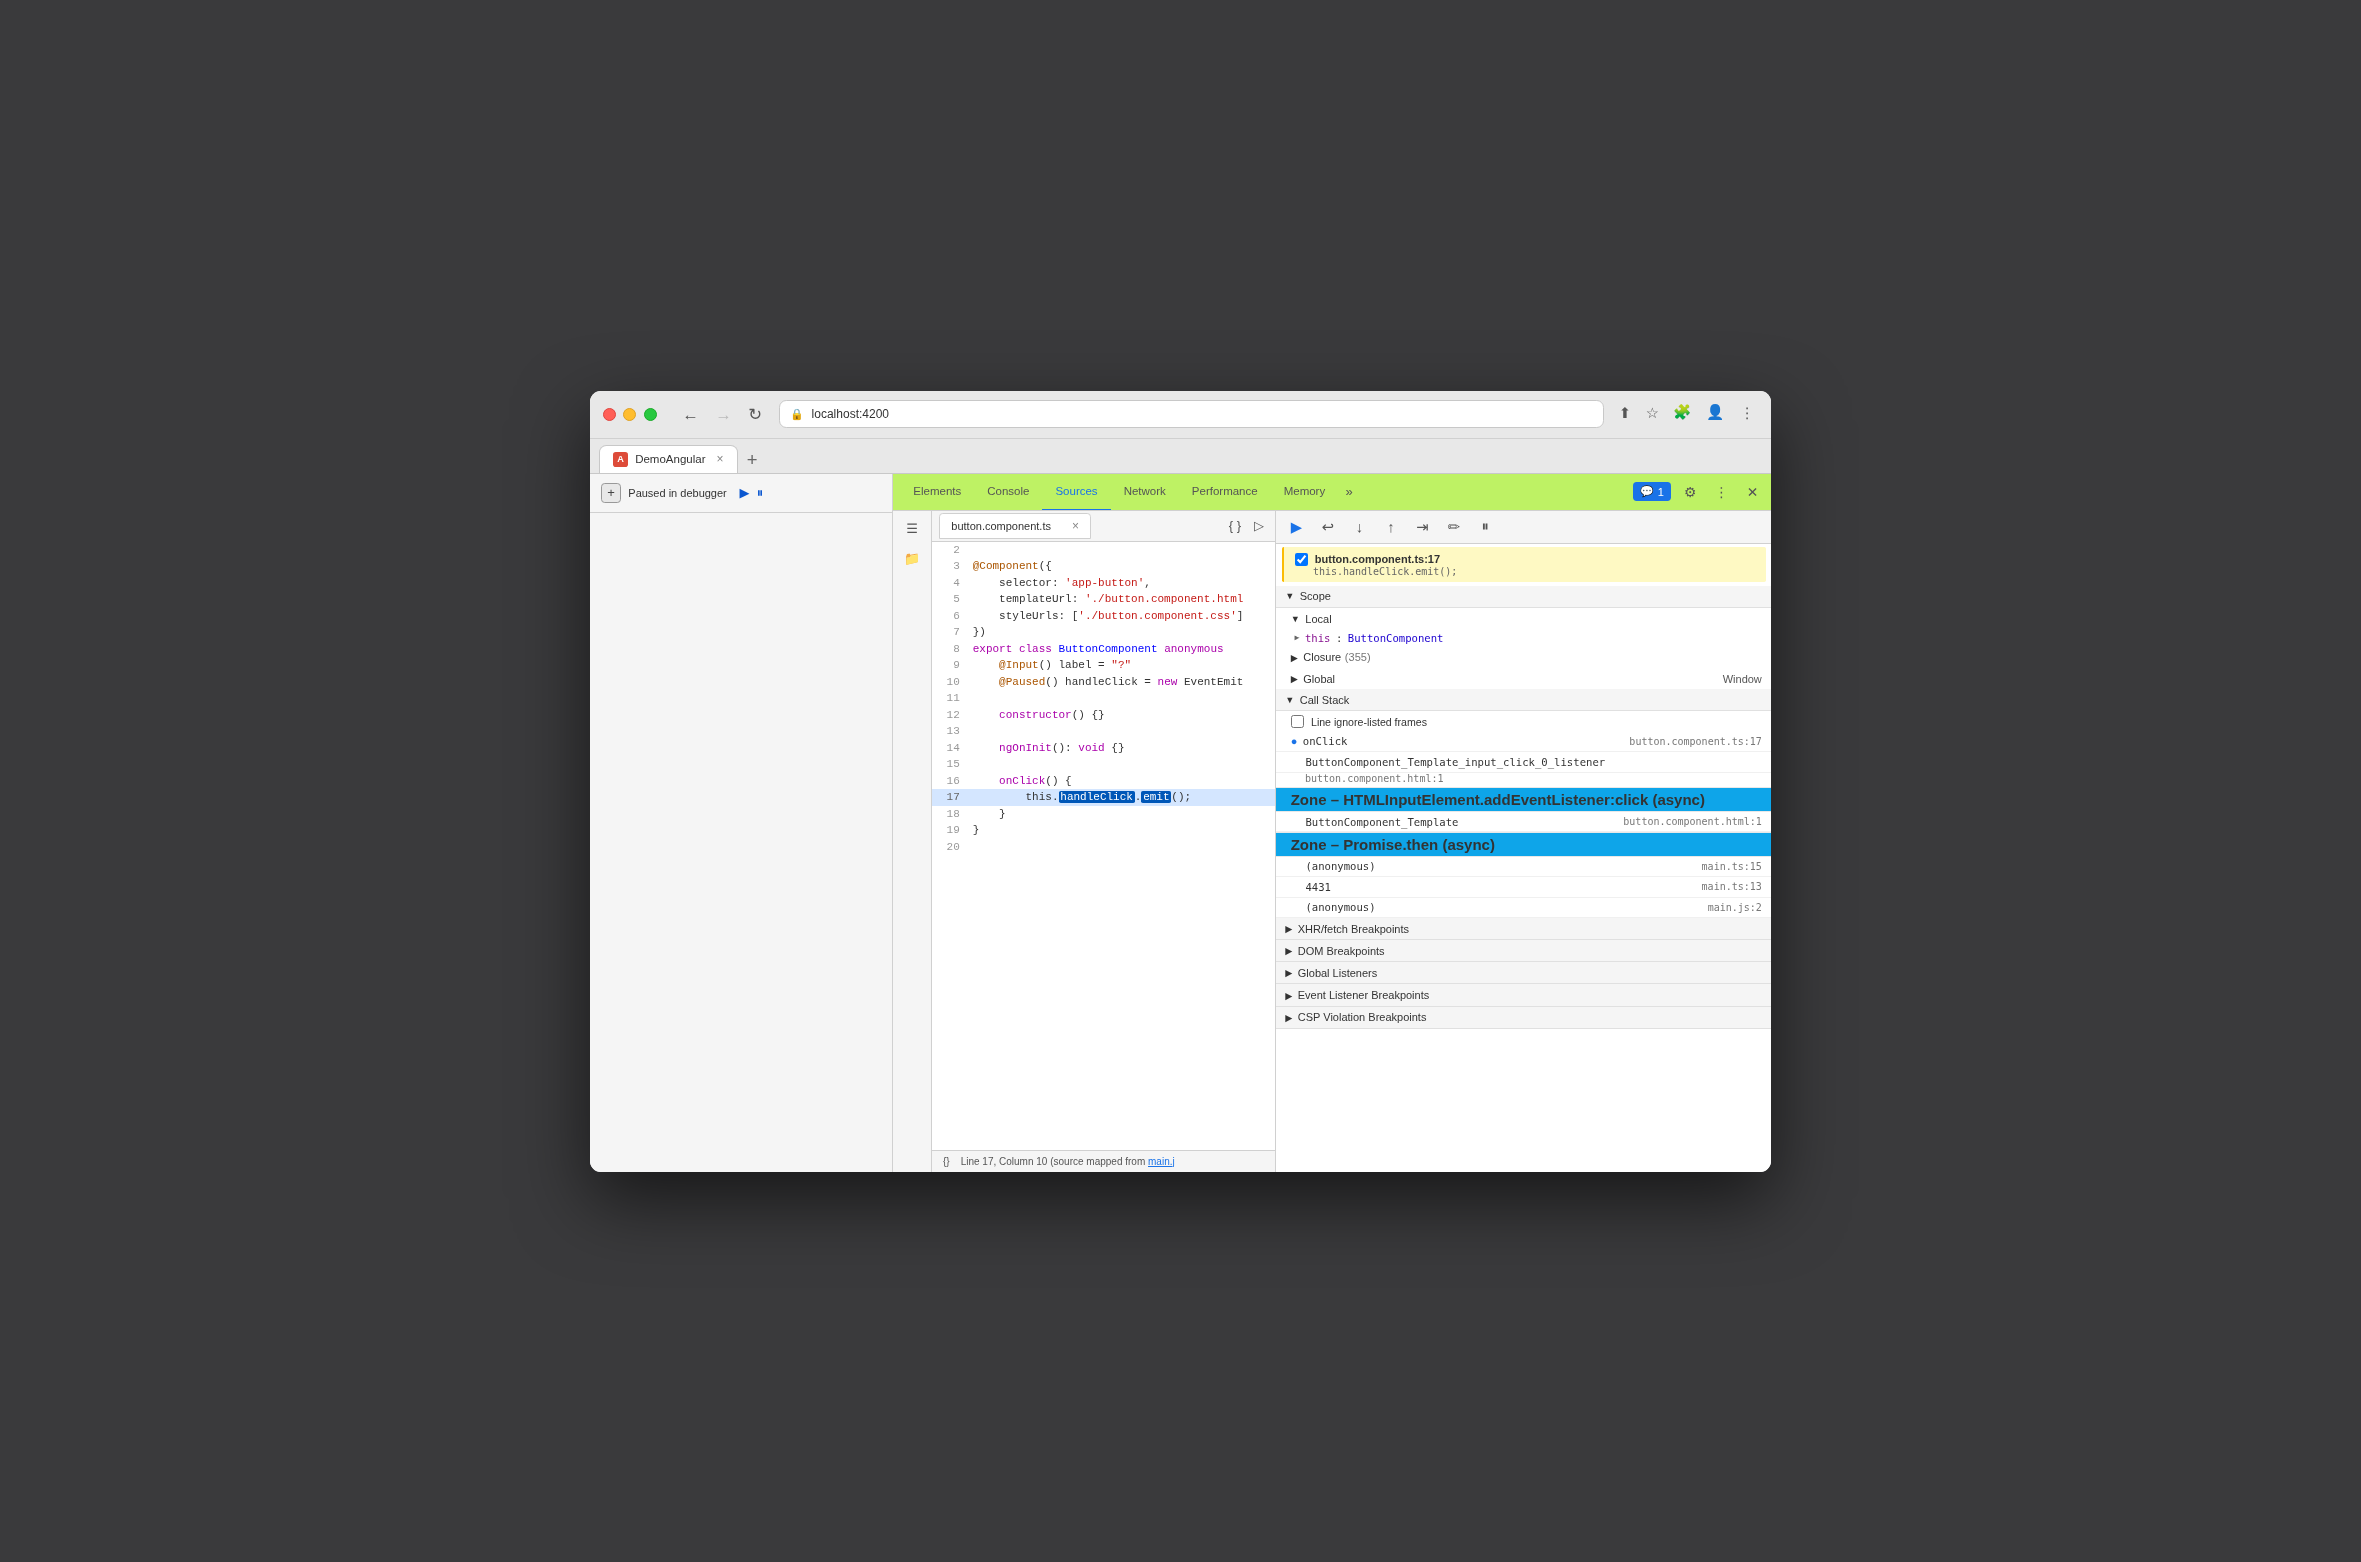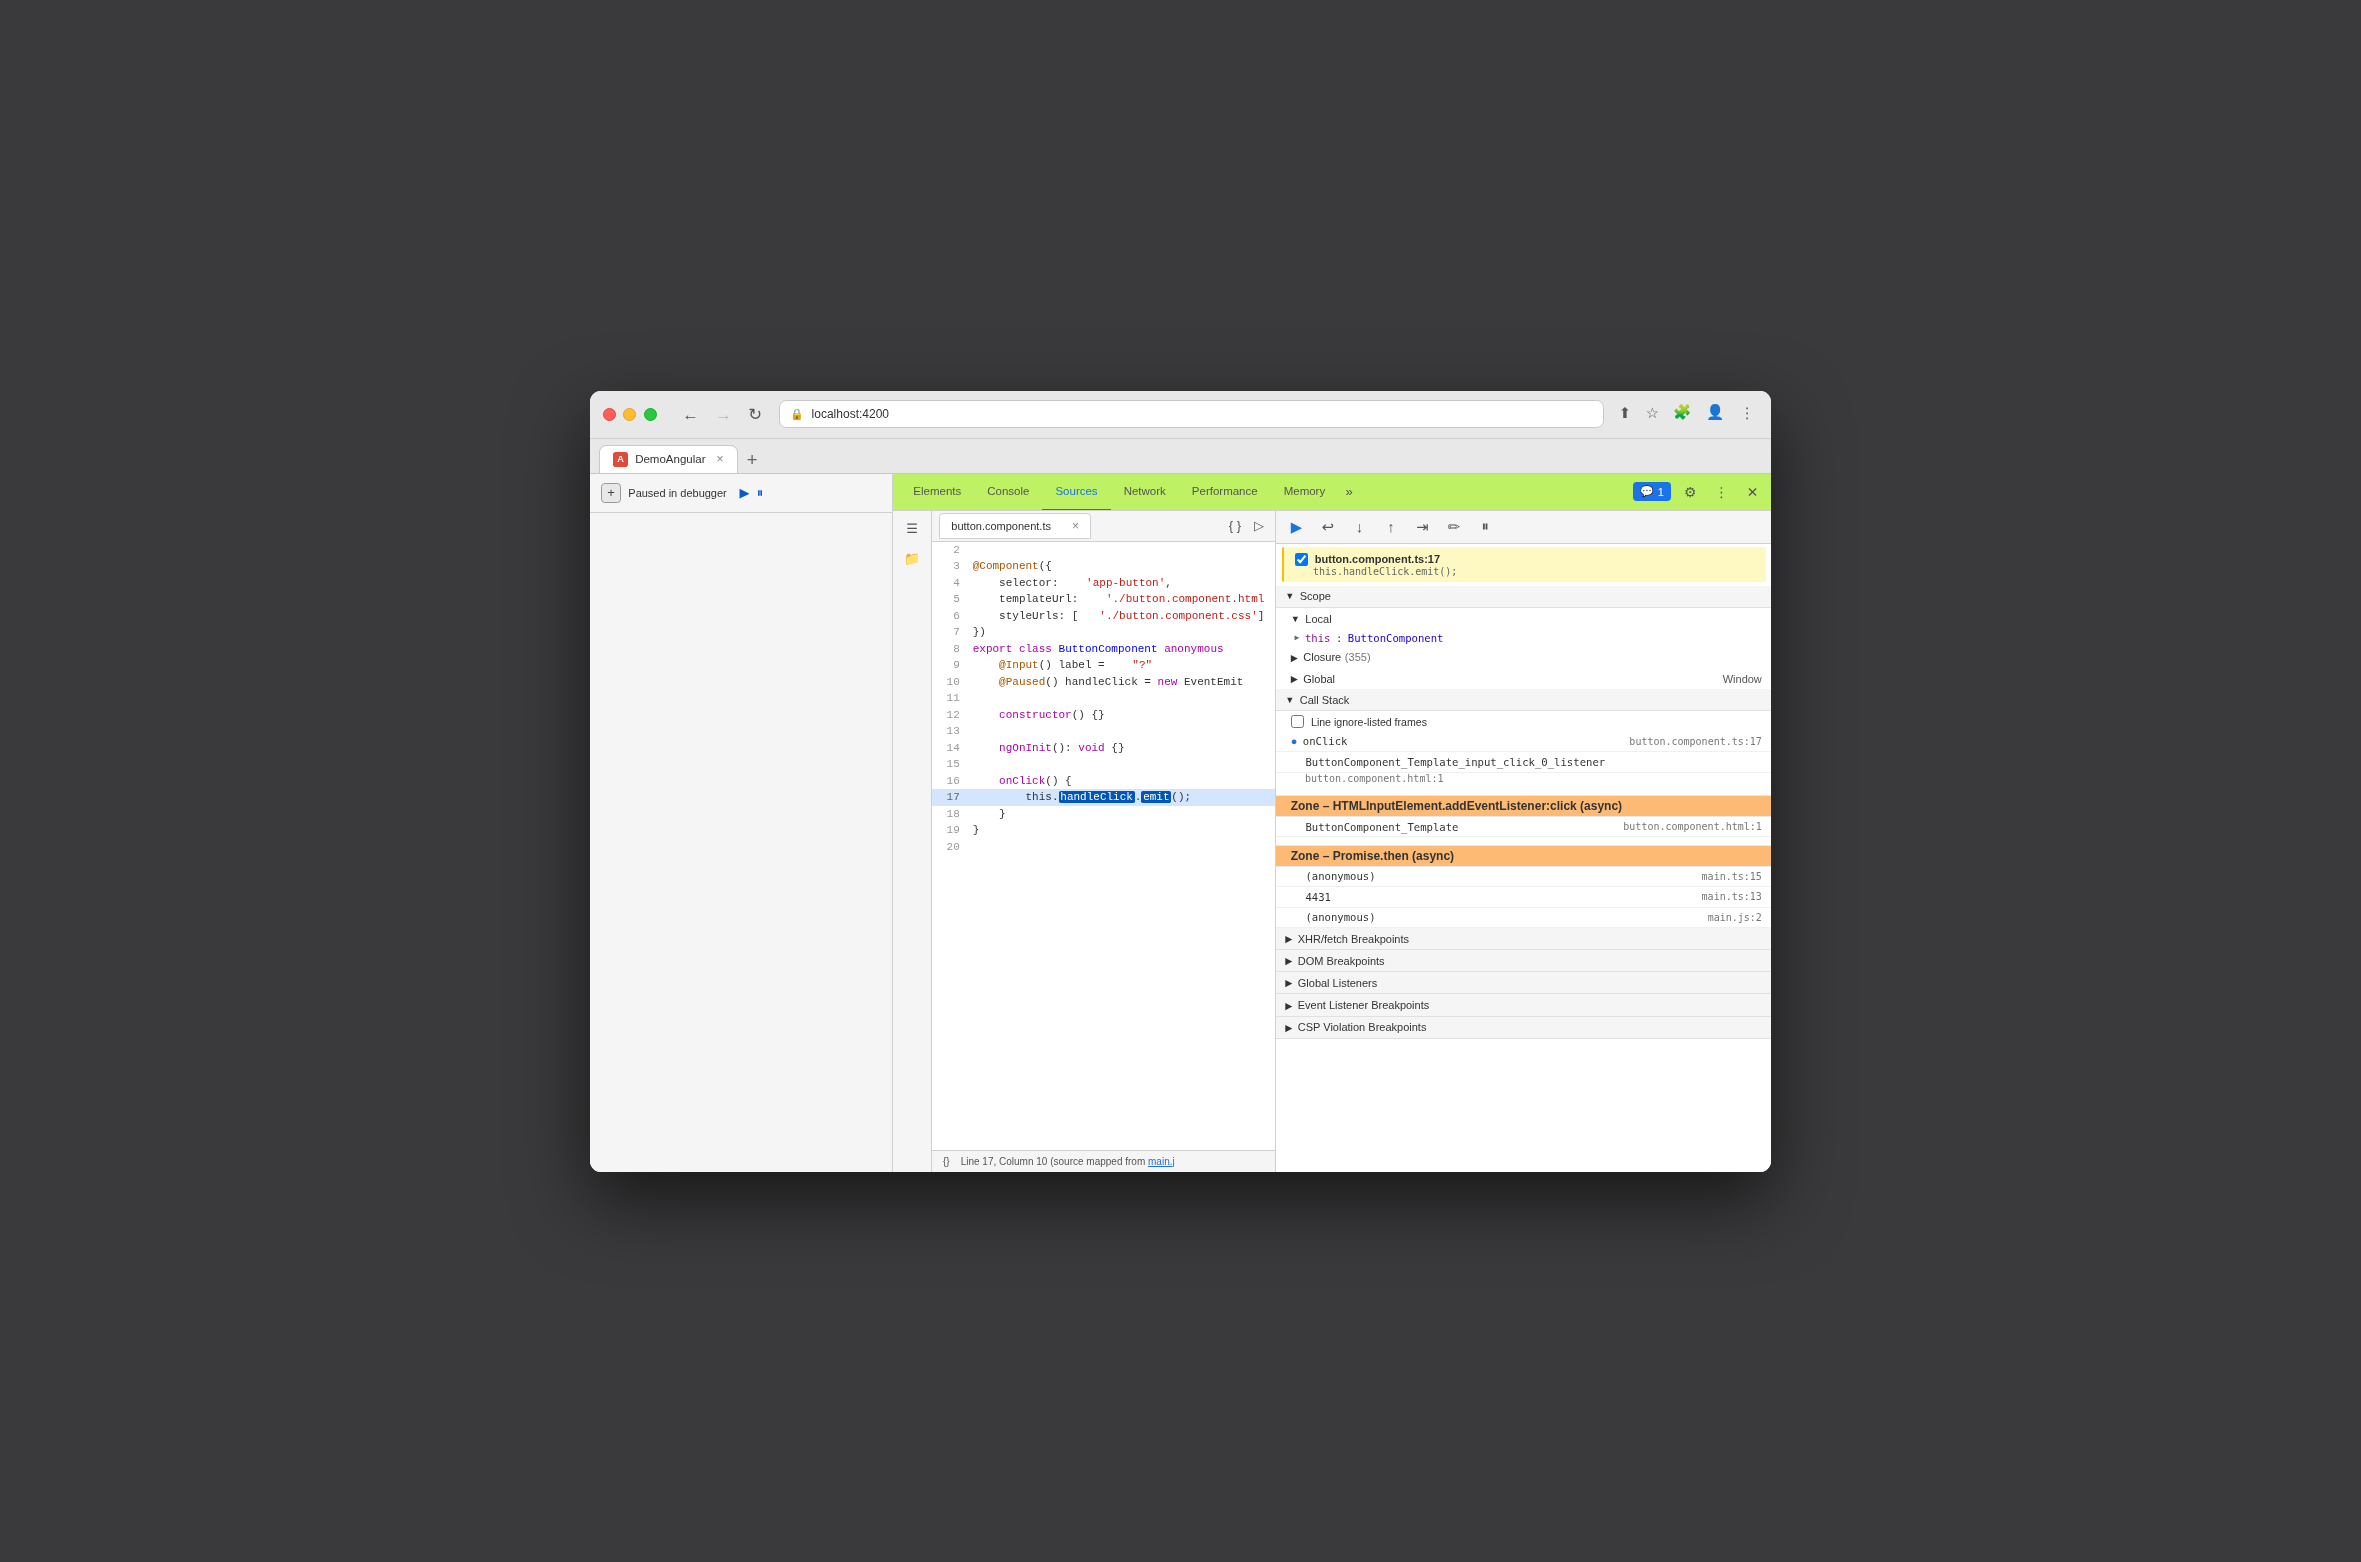--- a/index.html
+++ b/index.html
@@ -340,21 +340,21 @@
       flex-shrink: 0;
     }
     .line-content {
       flex: 1;
       padding-left: 3.7px;
       white-space: pre;
       color: #333;
     }
     
     .kw { color: #aa00aa; }
-    .str { color: #c41a16; margin-left: 21px; }
+    .str { color: #c41a16; }
     .cls { color: #0000ff; }
     .dec { color: #aa5500; }
     .hl-blue { background: #0057b8; color: white; padding: 0 1.8px; border-radius: 1.8px; }
     .code-status-bar {
       height: 22px;
       border-top: 0.9px solid #d0d0d0;
       background: #f5f5f5;
       display: flex;
       align-items: center;
       padding: 0 11px;
@@ -464,27 +464,26 @@
       padding: 3.7px 9.2px 3.7px 14.7px;
       font-size: 10.6px;
       color: #333;
       border-bottom: 0.9px solid #f0f0f0;
       cursor: pointer;
     }
     .call-stack-item .fn-name { flex: 1; font-family: monospace; }
     .call-stack-item .file-ref { color: #777; font-family: monospace; font-size: 10px; }
     .call-stack-zone {
       padding: 2.8px 9.2px 2.8px 14.7px;
-      font-size: 12px;
+      font-size: 15px;
       font-weight: bold;
       color: #333;
-      background: #fdba74;
+      background: #0ea5e9;
       border-bottom: 0.9px solid #e8e8e8;
       border-top: 0.9px solid #e8e8e8;
-      margin-top: 8px;
     }
     .ignore-frame-row {
       display: flex;
       align-items: center;
       padding: 3.7px 9.2px 3.7px 14.7px;
       gap: 7.3px;
       font-size: 10.6px;
       color: #333;
     }
     .ignore-frame-row input { cursor: pointer; }

